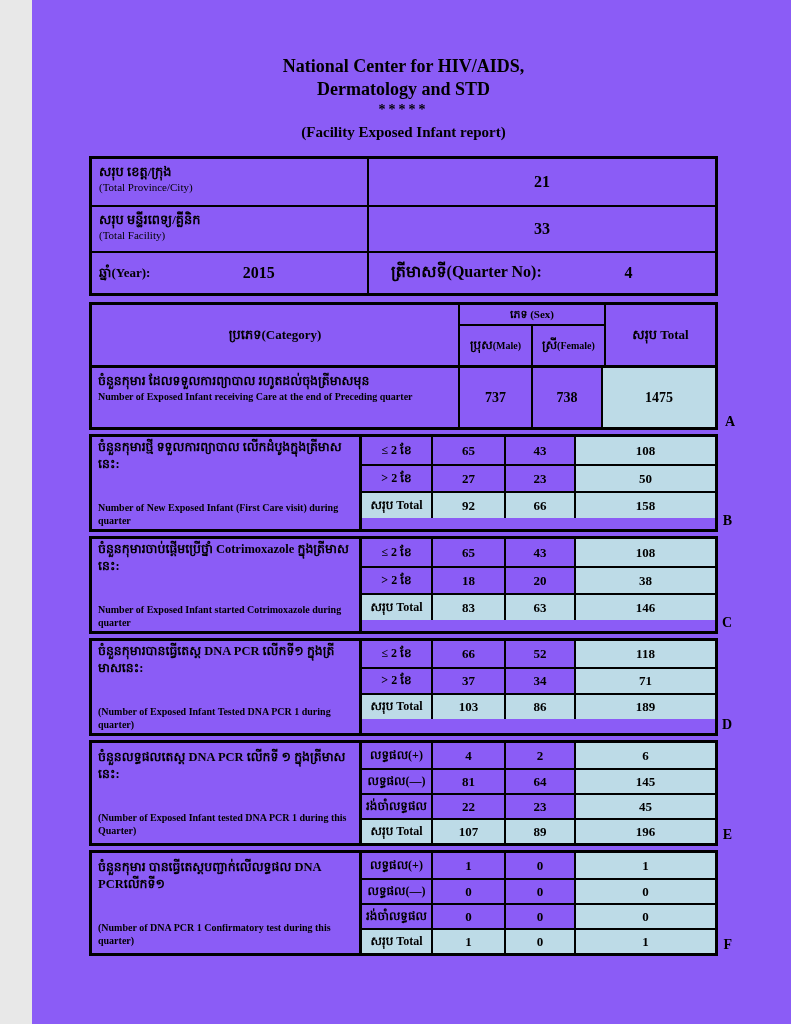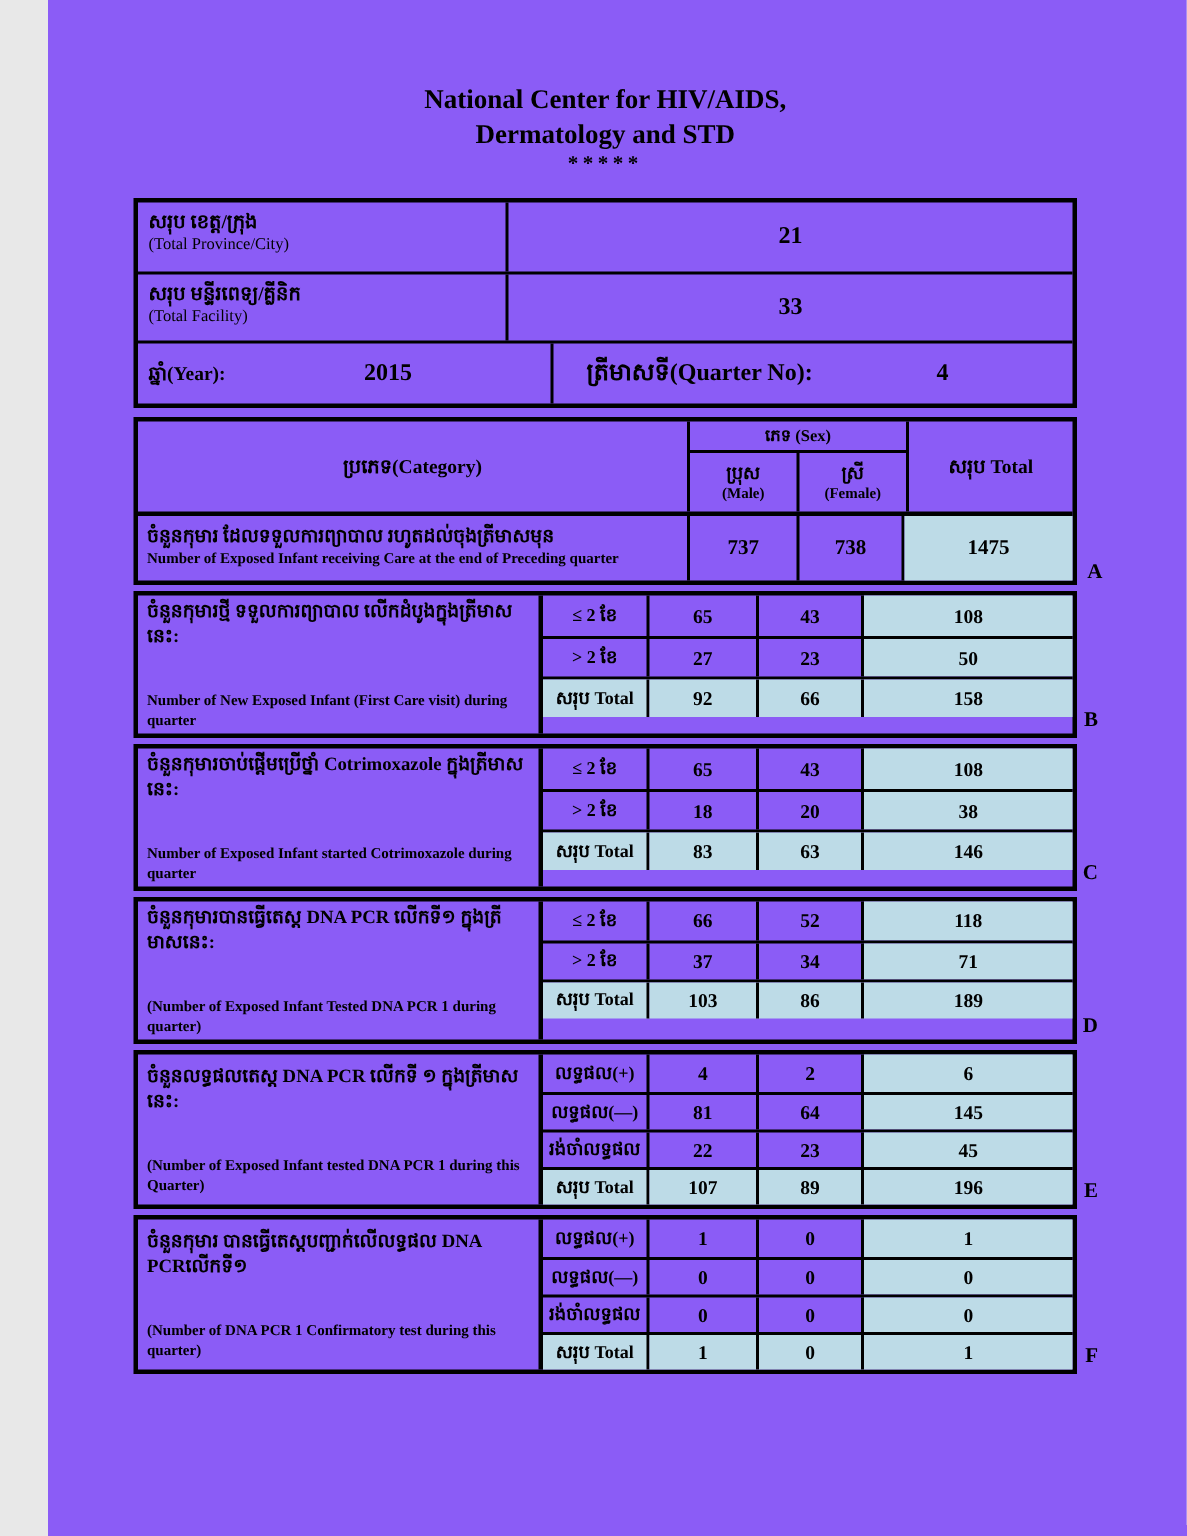--- a/index.html
+++ b/index.html
@@ -21,21 +21,21 @@
   .stars { font-size:14px; font-weight:bold; letter-spacing:3px; line-height:18px; }
   .km-title { font-size:23px; font-weight:bold; line-height:40px; margin-top:2px; }
   .subtitle { font-size:15px; font-weight:bold; line-height:22px; margin-top:2px; }
 
   
   .info-table { margin-top:13px; border:3px solid #000; }
   .info-row { display:flex; border-top:2px solid #000; }
   .info-row:first-child { border-top:none; }
   .info-row.r1 { height:46px; }
   .info-row.r3 { height:42px;gap:17px; }
-  .info-label { width:247px; border-right:2px solid #000; padding:4px 0 0 7px; }
+  .info-label { width:277px; border-right:2px solid #000; padding:4px 0 0 7px; }
   .info-label .km { font-size:13px; font-weight:bold; line-height:17px; }
   .info-label .en { font-size:11px; line-height:14px; }
   .info-value { flex:1; display:flex; align-items:center; justify-content:center;
                 font-size:16px; font-weight:bold; }
   .year-cell { width:277px; border-right:2px solid #000; display:flex; align-items:center; }
   .year-cell .lbl { padding-left:7px; font-size:13px; font-weight:bold; }
   .year-cell .val { flex:1; text-align:center; font-size:16px; font-weight:bold; }
   .quarter-cell { flex:1; display:flex; align-items:center; }
   .quarter-cell .lbl { padding-left:5px; font-size:16px; font-weight:bold;text-align:right; }
   .quarter-cell .val { flex:1; text-align:center; font-size:16px; font-weight:bold; }
@@ -45,26 +45,26 @@
   .mh-table { border:3px solid #000; }
   .mh-head { display:flex; height:60px; }
   .mh-cat { width:368px; border-right:2px solid #000; display:flex; align-items:center;
             justify-content:center; font-size:13px; font-weight:bold; }
   .mh-sex { width:146px; border-right:2px solid #000; display:flex; flex-direction:column; }
   .mh-sex-top { height:21px; border-bottom:2px solid #000; display:flex; align-items:center;
                 justify-content:center; font-size:11px; font-weight:bold; }
   .mh-sex-cols { flex:1; display:flex; }
   .mh-male { width:73px; border-right:2px solid #000; }
   .mh-female { flex:1; }
-  .mh-subcell { display:flex; flex-direction:column; align-items:center; justify-content:center; }
+  .mh-subcell { display:flex; flex-direction:row; align-items:center; justify-content:center; }
   .mh-subcell .km { font-size:12px; font-weight:bold; line-height:15px; }
   .mh-subcell .en { font-size:10px; font-weight:bold; line-height:13px; }
   .mh-total { flex:1; display:flex; align-items:center; justify-content:center;
               font-size:13px; font-weight:bold; }
-  .mh-rowA { display:flex; border-top:3px solid #000; height:46px; }
+  .mh-rowA { display:flex; border-top:3px solid #000; height:62px; }
   .mha-cat { width:368px; border-right:2px solid #000; padding:5px 4px 0 6px; }
   .mha-cat .km { font-size:12.5px; font-weight:bold; line-height:17px; white-space:nowrap; }
   .mha-cat .en { font-size:10px; font-weight:bold; line-height:13px; }
   .mha-num { width:73px; border-right:2px solid #000; display:flex; align-items:center;
              justify-content:center; font-size:14px; font-weight:bold; }
   .mha-num.female { width:70px; }
   .mha-total { flex:1; display:flex; align-items:center; justify-content:center;
                font-size:14px; font-weight:bold; background:#bddbe7; }
 
   
@@ -91,20 +91,21 @@
 </head>
 <body>
 
 <div class="sheet">
   <div class="content">
 
     <div class="heading">
       <div class="org-line">National Center for HIV/AIDS,</div>
       <div class="org-line">Dermatology and STD</div>
       <div class="stars">*****</div>
+      <div class="subtitle">(Facility Exposed Infant report)</div>
     </div>
 
     <div class="info-table">
       <div class="info-row r1">
         <div class="info-label">
           <div class="km">សរុប ខេត្ត/ក្រុង</div>
           <div class="en">(Total Province/City)</div>
         </div>
         <div class="info-value">21</div>
       </div>

